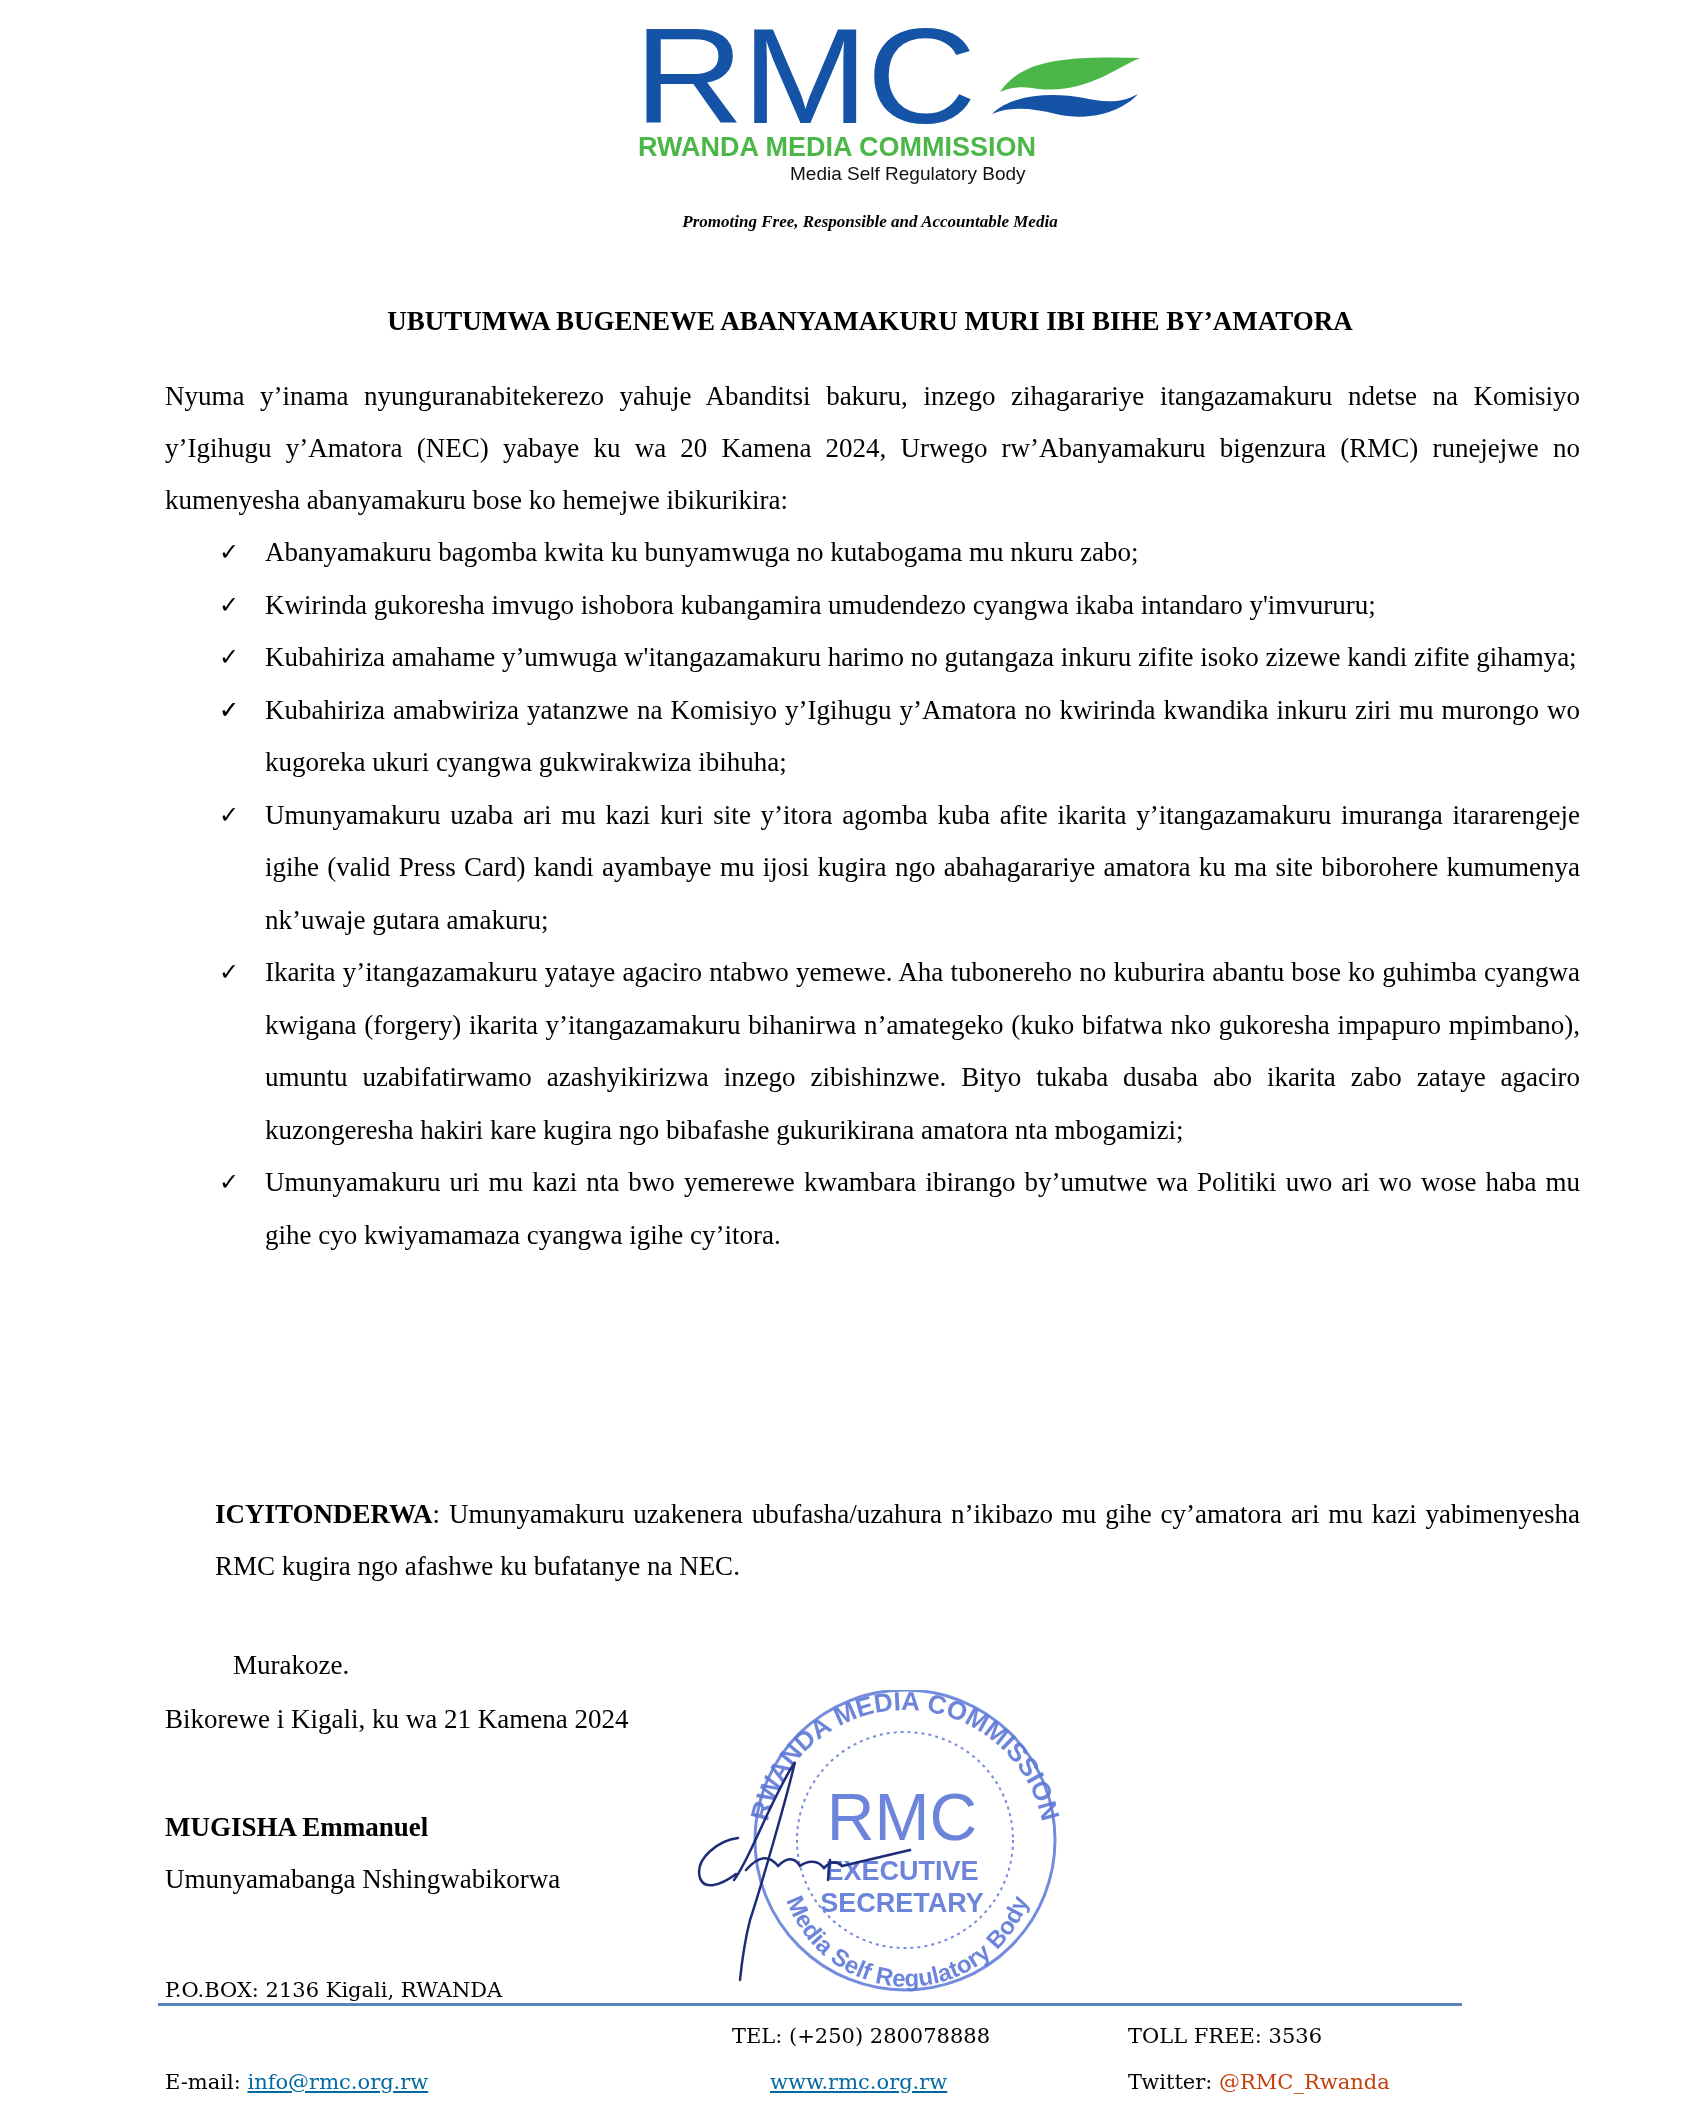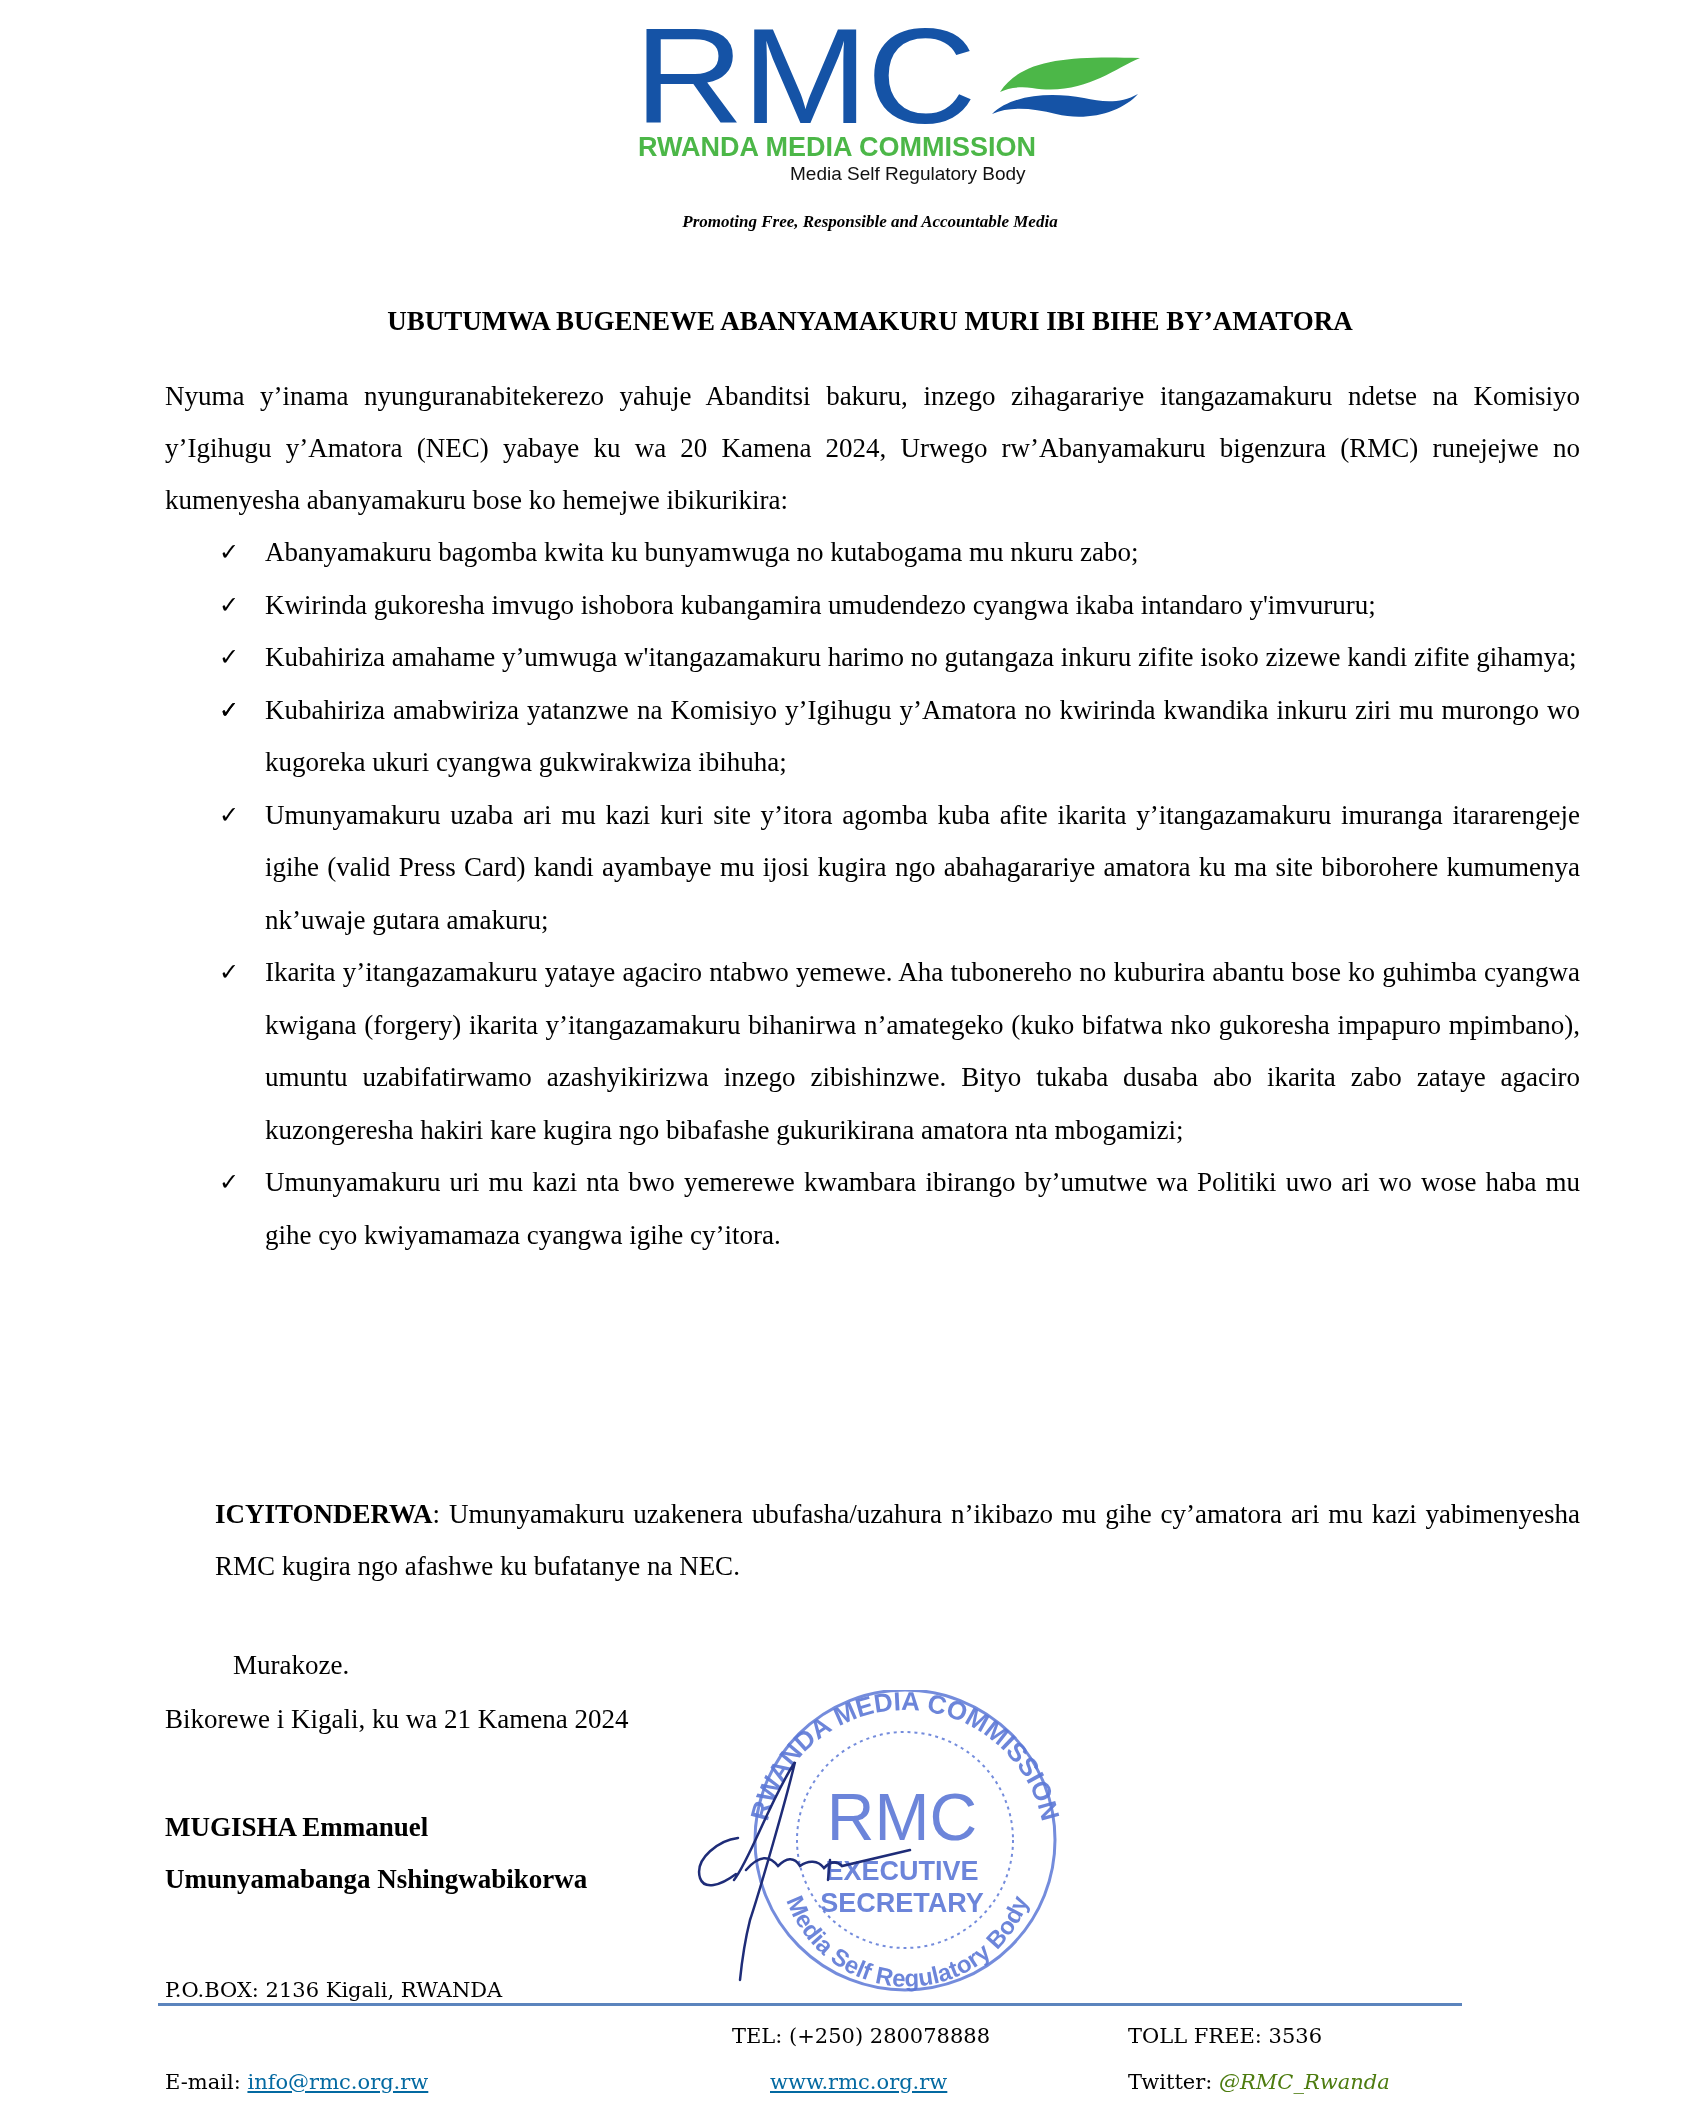--- a/index.html
+++ b/index.html
@@ -33,28 +33,28 @@
   #bullets li { position: relative; padding-left: 50px; text-align: justify; }
   #bullets li .check { position: absolute; left: 4px; top: 0; font-size: 24px; }
 
   #note { position: absolute; left: 215px; width: 1365px; top: 1488px; font-size: 27px; line-height: 52px;
           text-align: justify; }
   #note b { font-weight: bold; }
 
   #thanks { left: 233px; top: 1650px; font-size: 27px; }
   #place-date { left: 165px; top: 1704px; font-size: 27px; }
   #signer-name { left: 165px; top: 1812px; font-size: 27px; font-weight: bold; }
-  #signer-title { left: 165px; top: 1864px; font-size: 27px; font-weight: bold; }
+  #signer-title { left: 165px; top: 1864px; font-size: 27px; font-weight: normal; }
 
   #stamp { left: 690px; top: 1690px; width: 400px; height: 310px; }
 
   #footer-rule { left: 158px; top: 2003px; width: 1304px; height: 3px; background: #5b84bd; }
   .foot { position: absolute; font-family: "DejaVu Serif", serif; font-size: 21px; white-space: nowrap; }
   .foot a { color: #0369a1; }
-  .twitter-handle { color: #4d7c0f; font-style: italic; }
+  .twitter-handle { color: #c2410c; }
 </style>
 </head>
 <body>
 
 <div id="logo" class="abs">
   <span class="logo-rmc">RMC</span>
   <svg class="logo-swoosh" viewBox="0 0 150 80">
     <path d="M8 44 C 30 10, 80 8, 148 10 C 120 22, 90 48, 40 40 C 28 38, 16 40, 8 44 Z" fill="#4cb748"></path>
     <path d="M0 66 C 20 46, 60 44, 92 50 C 110 54, 128 56, 146 46 C 130 64, 96 74, 64 66 C 40 60, 18 58, 0 66 Z" fill="#1553a6"></path>
   </svg>

